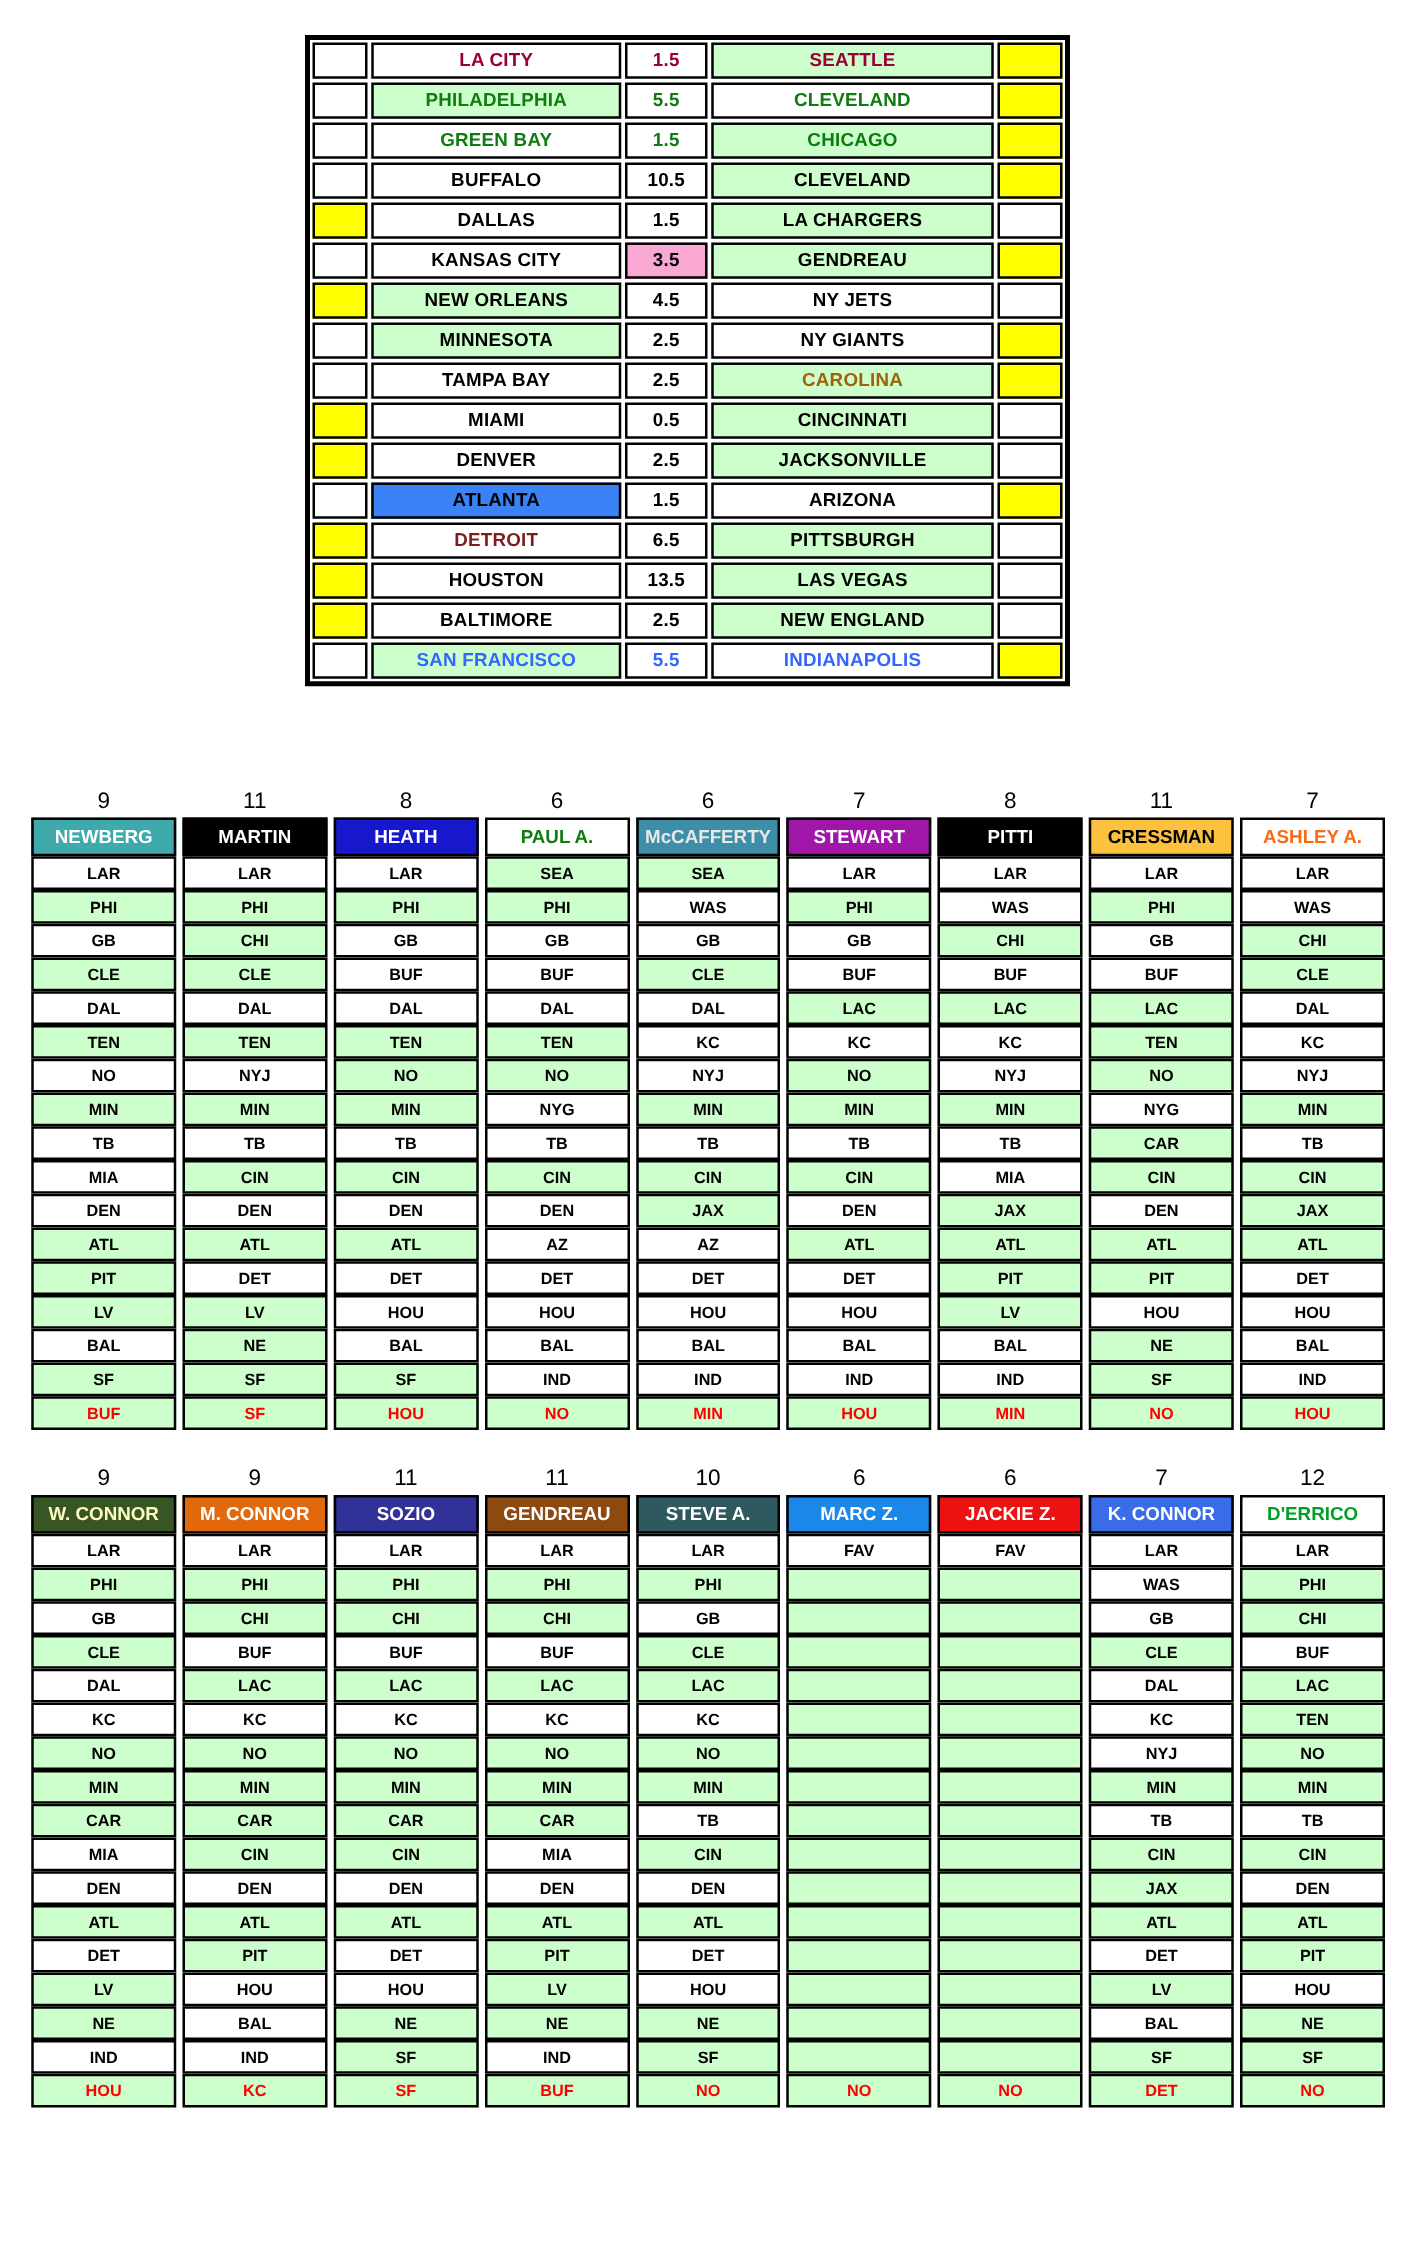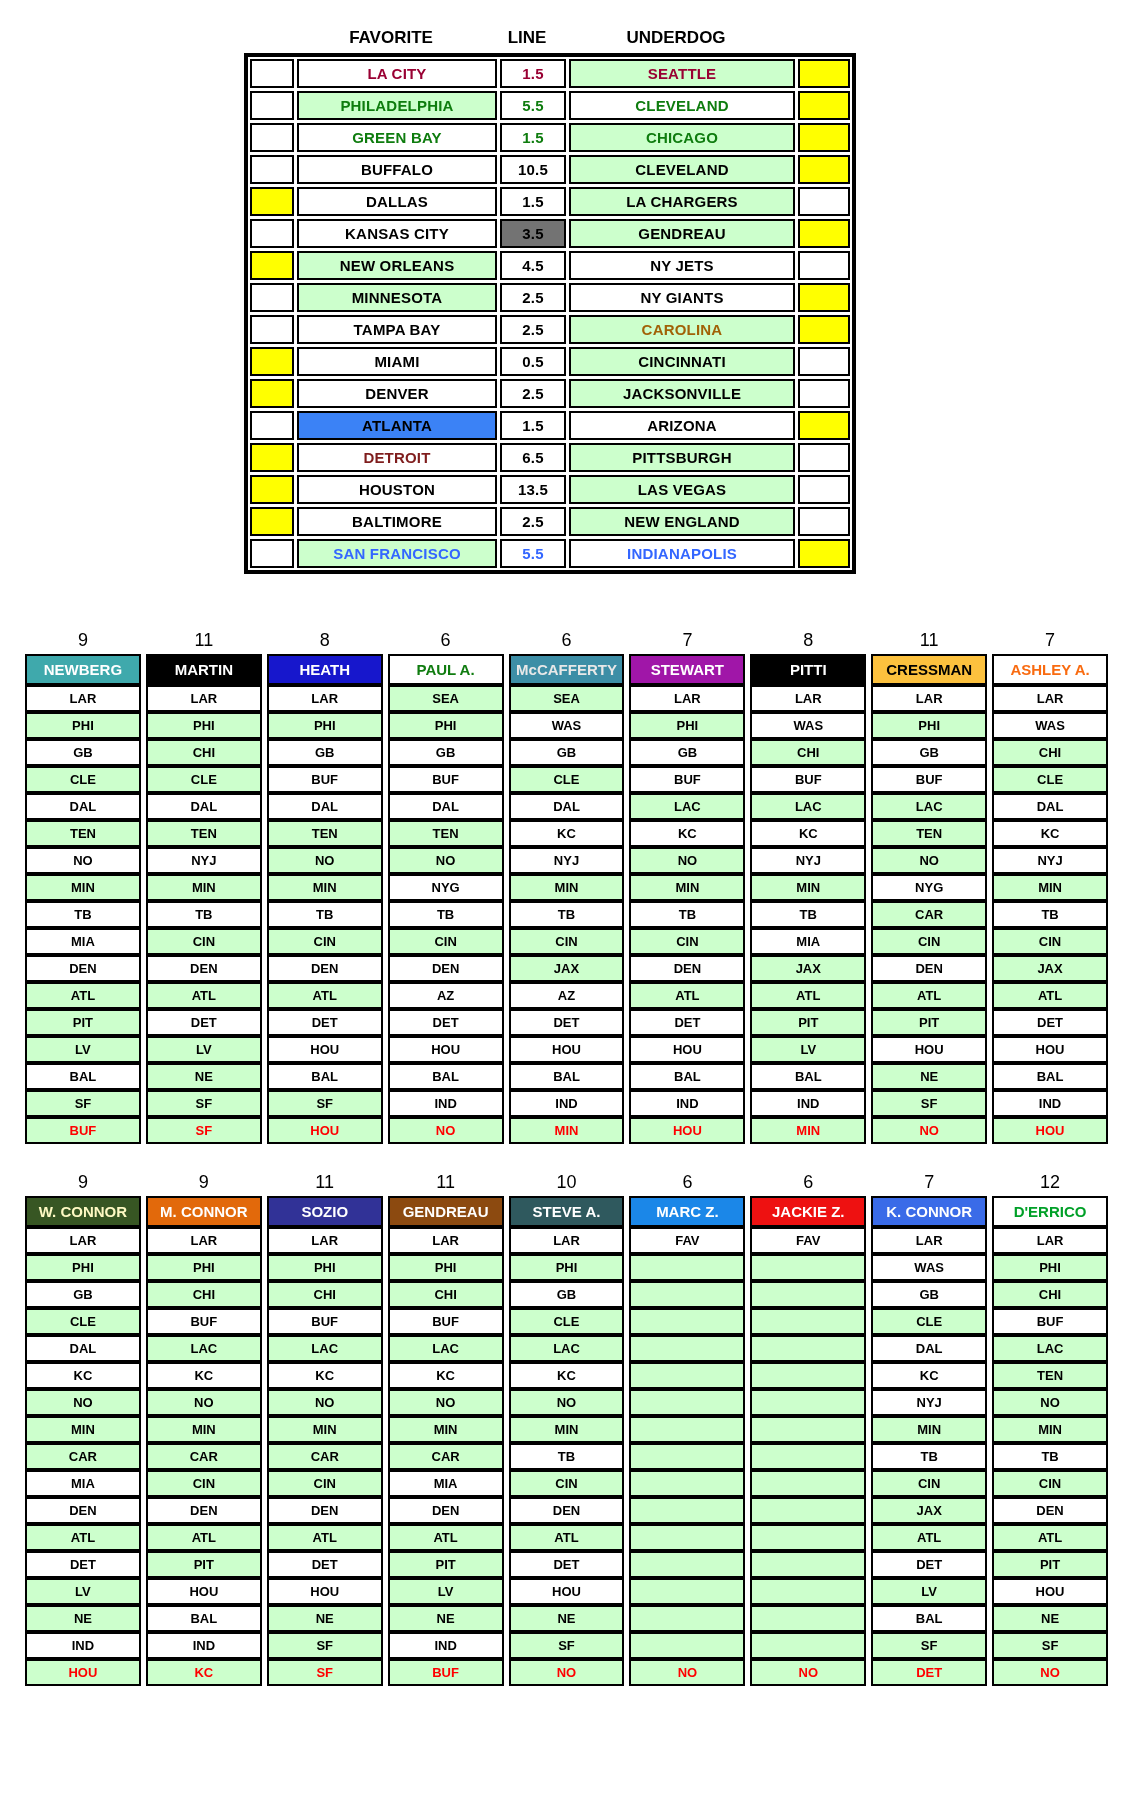--- a/index.html
+++ b/index.html
@@ -41,27 +41,20 @@
     display:flex; align-items:center; justify-content:center;
     font-weight:bold; font-size:13px;
   }
 </style>
 </head>
 <body>
 
 <div class="canvas">
 
   <div class="spread-wrap">
-    <div class="spread-header">
-      <div></div>
-      <div>FAVORITE</div>
-      <div>LINE</div>
-      <div>UNDERDOG</div>
-      <div></div>
-    </div>
     <div class="spread-grid" id="spread-body">
         <div class="scell" style="background: rgb(255, 255, 255);"></div>
         <div class="scell" style="background: rgb(255, 255, 255); color: rgb(153, 0, 51);">LA CITY</div>
         <div class="scell" style="background: rgb(255, 255, 255); color: rgb(153, 0, 51);">1.5</div>
         <div class="scell" style="background: rgb(204, 255, 204); color: rgb(153, 0, 51);">SEATTLE</div>
         <div class="scell" style="background: rgb(255, 255, 0);"></div>
         <div class="scell" style="background: rgb(255, 255, 255);"></div>
         <div class="scell" style="background: rgb(204, 255, 204); color: rgb(14, 124, 14);">PHILADELPHIA</div>
         <div class="scell" style="background: rgb(255, 255, 255); color: rgb(14, 124, 14);">5.5</div>
         <div class="scell" style="background: rgb(255, 255, 255); color: rgb(14, 124, 14);">CLEVELAND</div>
@@ -76,21 +69,21 @@
         <div class="scell" style="background: rgb(255, 255, 255); color: rgb(0, 0, 0);">10.5</div>
         <div class="scell" style="background: rgb(204, 255, 204); color: rgb(0, 0, 0);">CLEVELAND</div>
         <div class="scell" style="background: rgb(255, 255, 0);"></div>
         <div class="scell" style="background: rgb(255, 255, 0);"></div>
         <div class="scell" style="background: rgb(255, 255, 255); color: rgb(0, 0, 0);">DALLAS</div>
         <div class="scell" style="background: rgb(255, 255, 255); color: rgb(0, 0, 0);">1.5</div>
         <div class="scell" style="background: rgb(204, 255, 204); color: rgb(0, 0, 0);">LA CHARGERS</div>
         <div class="scell" style="background: rgb(255, 255, 255);"></div>
         <div class="scell" style="background: rgb(255, 255, 255);"></div>
         <div class="scell" style="background: rgb(255, 255, 255); color: rgb(0, 0, 0);">KANSAS CITY</div>
-        <div class="scell" style="background: #737373; color: rgb(0, 0, 0);">3.5</div>
+        <div class="scell" style="background: #f9a8d4; color: rgb(0, 0, 0);">3.5</div>
         <div class="scell" style="background: rgb(204, 255, 204); color: rgb(0, 0, 0);">GENDREAU</div>
         <div class="scell" style="background: rgb(255, 255, 0);"></div>
         <div class="scell" style="background: rgb(255, 255, 0);"></div>
         <div class="scell" style="background: rgb(204, 255, 204); color: rgb(0, 0, 0);">NEW ORLEANS</div>
         <div class="scell" style="background: rgb(255, 255, 255); color: rgb(0, 0, 0);">4.5</div>
         <div class="scell" style="background: rgb(255, 255, 255); color: rgb(0, 0, 0);">NY JETS</div>
         <div class="scell" style="background: rgb(255, 255, 255);"></div>
         <div class="scell" style="background: rgb(255, 255, 255);"></div>
         <div class="scell" style="background: rgb(204, 255, 204); color: rgb(0, 0, 0);">MINNESOTA</div>
         <div class="scell" style="background: rgb(255, 255, 255); color: rgb(0, 0, 0);">2.5</div>

